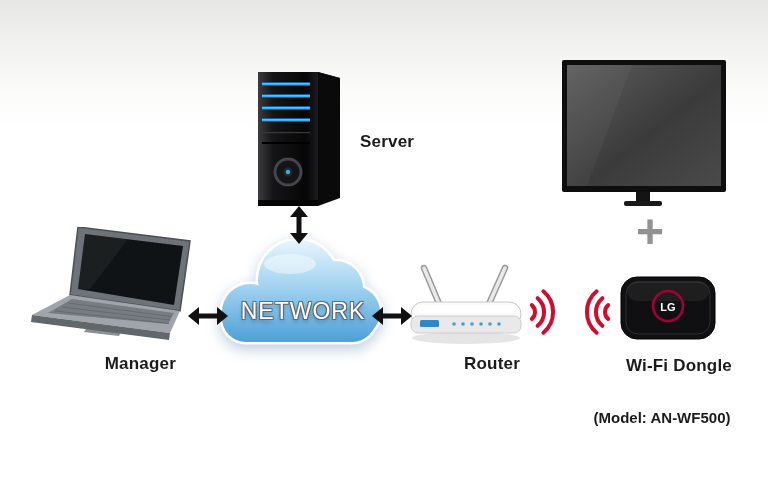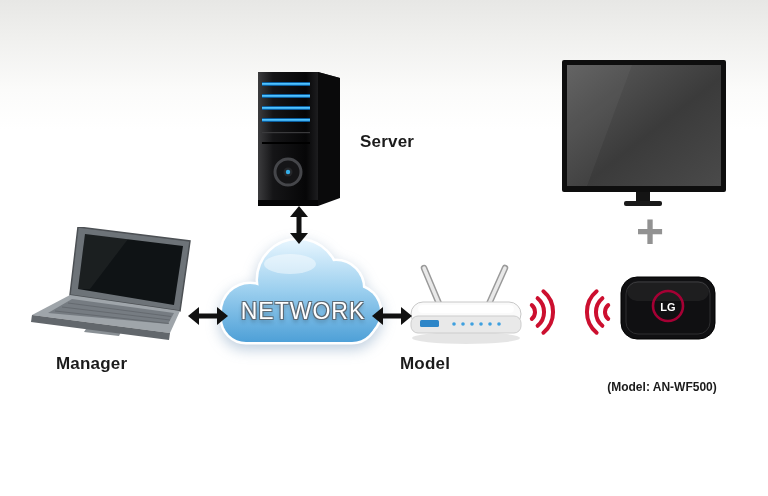--- a/index.html
+++ b/index.html
@@ -7,26 +7,26 @@
     position:relative;
     width:768px;height:496px;
     overflow:hidden;
     background:linear-gradient(180deg,#e7e7e5 0px,#f0f0ee 38px,#fbfbfa 90px,#ffffff 130px,#ffffff 100%);
     font-family:"Liberation Sans",sans-serif;
   }
   .abs{position:absolute;}
   .node-label{
     position:absolute;
     font-weight:700;font-size:17px;color:#1b1b1b;
-    text-align:left;letter-spacing:.2px;white-space:nowrap;
+    text-align:right;letter-spacing:.2px;white-space:nowrap;
   }
   .model-label{
     position:absolute;
-    font-weight:700;font-size:12px;color:#1b1b1b;
-    text-align:center;white-space:nowrap;
+    font-weight:700;font-size:15px;color:#1b1b1b;
+    text-align:center;white-space:nowrap;margin-top:29px;
   }
   .network-text{
     position:absolute;left:208px;top:298px;width:190px;
     text-align:center;font-size:23px;font-weight:400;color:#ffffff;
     letter-spacing:1px;
     text-shadow:
       -1px -1px 0 #5d6b76, 1px -1px 0 #5d6b76,
       -1px 1px 0 #5d6b76, 1px 1px 0 #5d6b76,
       0 3px 4px rgba(0,0,0,.30);
   }
@@ -204,16 +204,17 @@
       <polygon points="0,13 11,4 11,22"></polygon>
       <rect x="9" y="10.5" width="22" height="5"></rect>
       <polygon points="40,13 29,4 29,22"></polygon>
     </g>
   </svg>
 
   <div class="network-text">NETWORK</div>
 
   <div class="node-label" style="left:360px;top:132px">Server</div>
   <div class="node-label" style="left:56px;top:354px;width:120px">Manager</div>
-  <div class="node-label" style="left:400px;top:354px;width:120px">Model</div>
+  <div class="node-label" style="left:400px;top:354px;width:120px">Router</div>
+  <div class="node-label" style="left:592px;top:356px;width:140px">Wi-Fi Dongle</div>
   <div class="model-label" style="left:577px;top:380px;width:170px">(Model: AN-WF500)</div>
 
 </div>
 
 </body></html>

